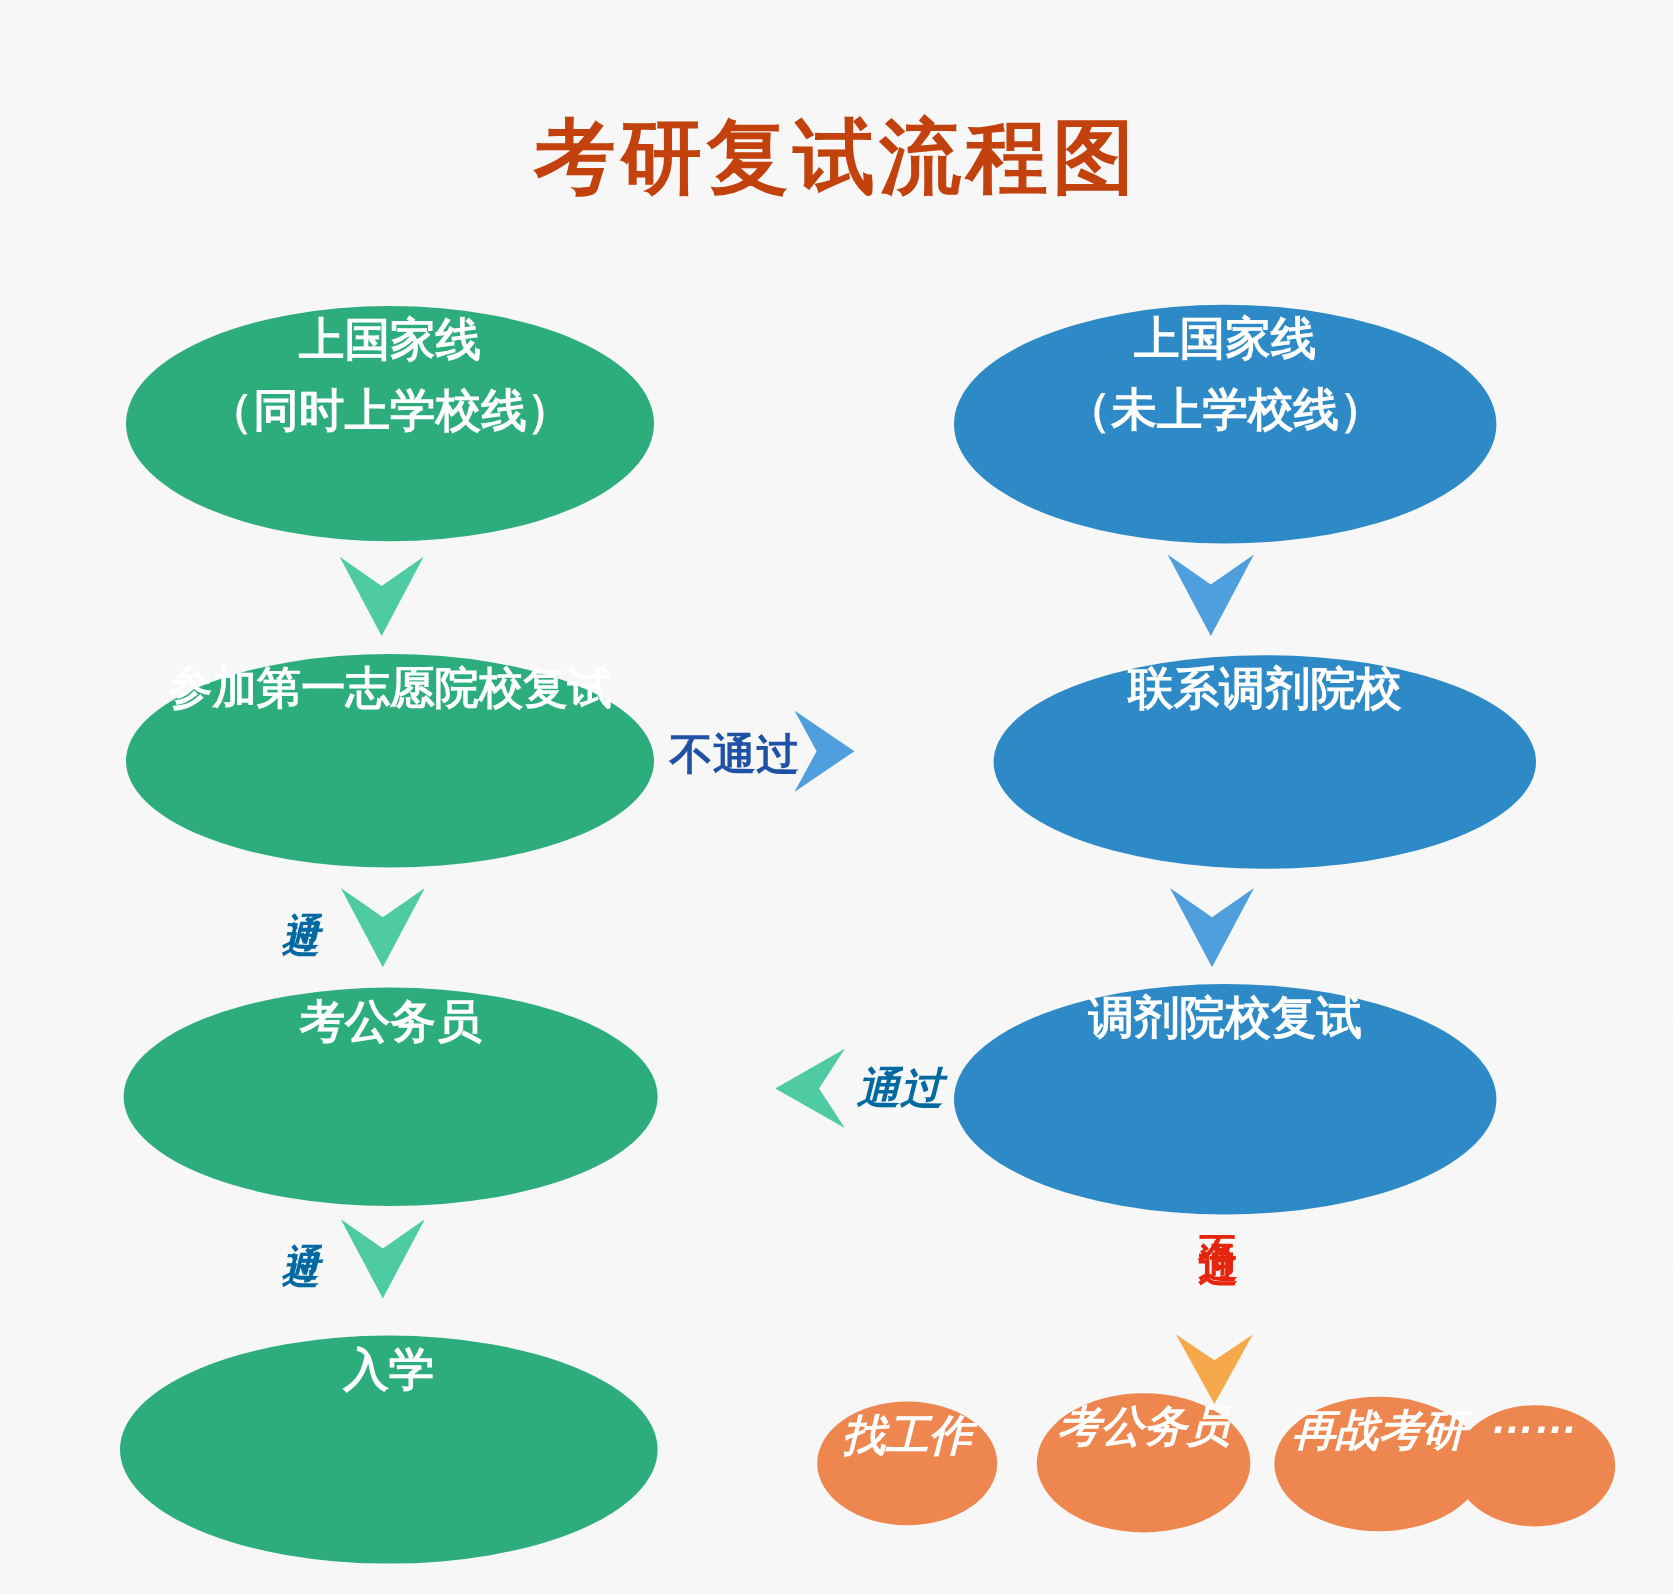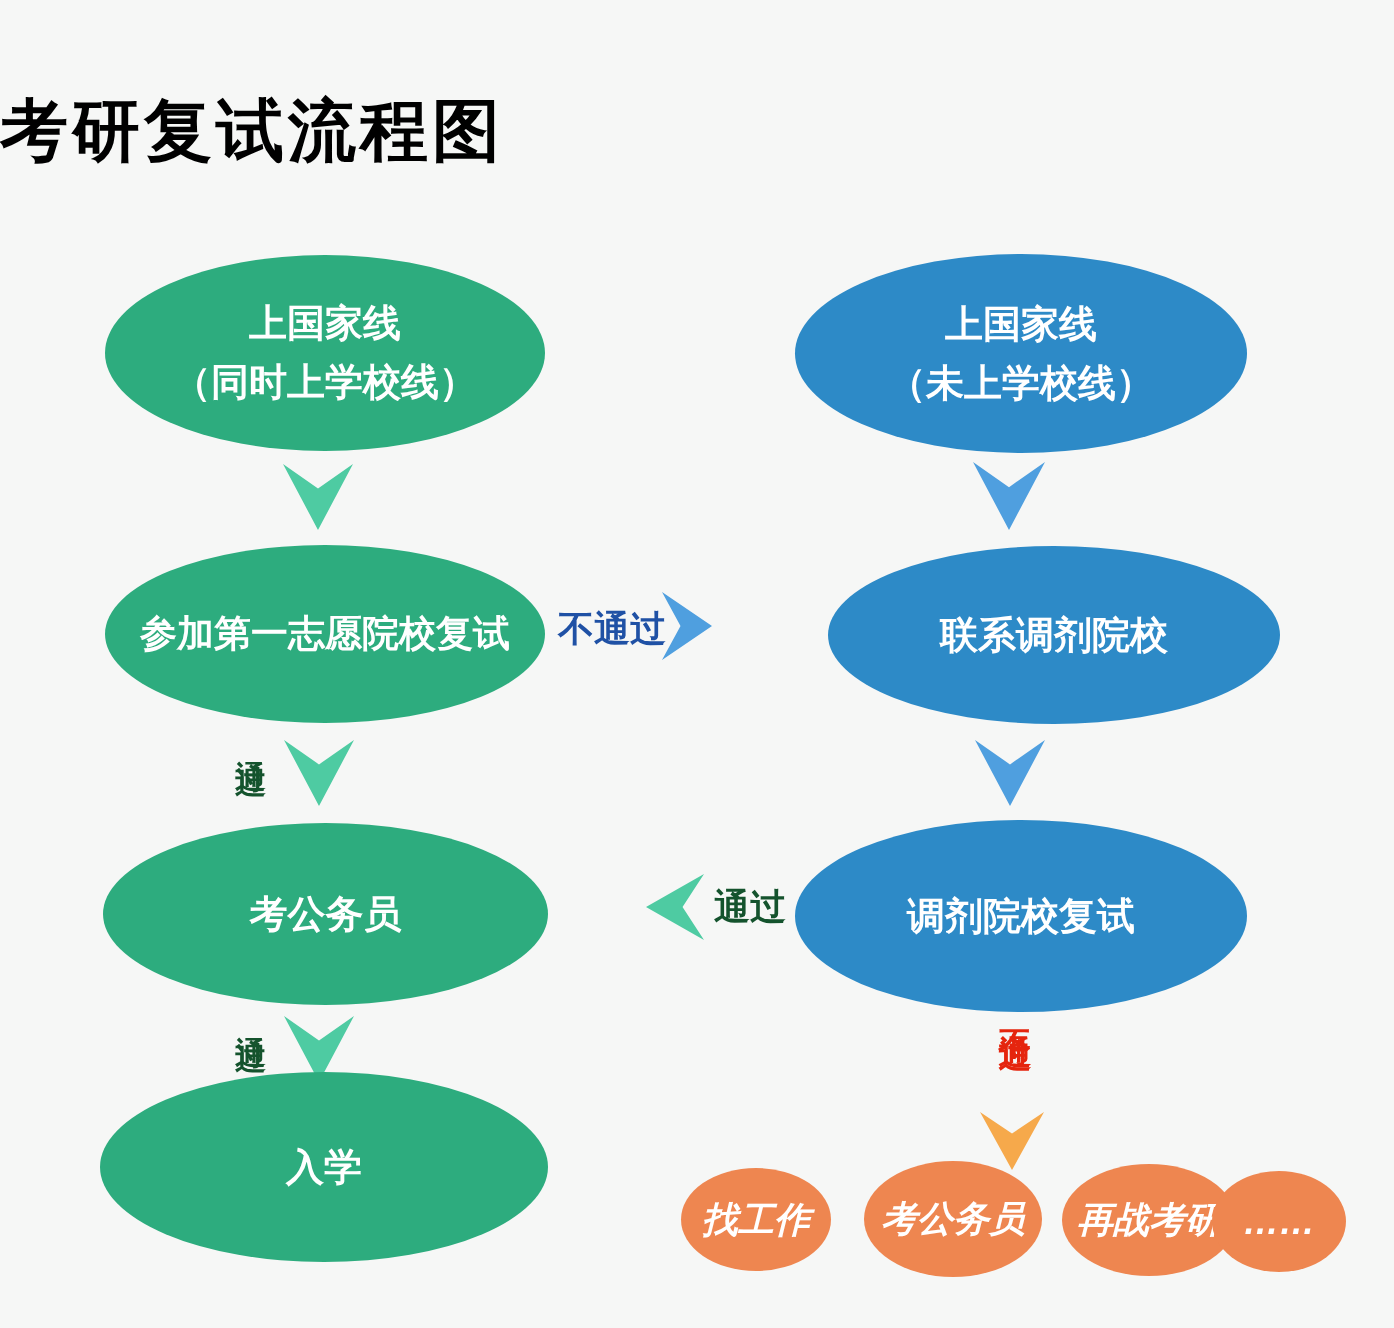--- a/index.html
+++ b/index.html
@@ -12,52 +12,53 @@
     width:1394px;
     height:1328px;
     margin:0 auto;
     background:#f6f7f6;
     overflow:hidden;
   }
   .title{
     position:absolute;
     top:86px;left:0;width:100%;
     margin:0;
+    text-align:center;
     font-size:68px;
     font-weight:bold;
     letter-spacing:4px;
-    color:#000000;
+    color:#c2410c;
   }
   .ellipse{
     position:absolute;
     border-radius:50%;
     display:flex;
     flex-direction:column;
     align-items:center;
-    justify-content:center;
+    justify-content:flex-start;
     text-align:center;
     color:#ffffff;
     font-weight:bold;
     font-size:38px;
     line-height:1.55;
   }
   .green{background:#2dac7e;}
   .blue{background:#2d8ac7;}
   .orange{background:#ee8650;font-size:36px;font-style:italic;}
   .arrow{position:absolute;}
   .arrow svg{display:block;width:100%;height:100%;}
   .fill-green{fill:#4ecba2;}
   .fill-blue{fill:#4f9fdf;}
   .fill-orange{fill:#f6a94b;}
   .lbl{
     position:absolute;
     font-weight:bold;
     white-space:nowrap;
   }
-  .lbl-green{color:#14532d;font-size:36px;}
+  .lbl-green{color:#0369a1;font-size:36px;font-style:italic;}
   .lbl-blue{color:#1f51a5;font-size:36px;}
   .lbl-red{color:#e5250e;font-size:33px;}
   .vert{
     writing-mode:vertical-rl;
     text-orientation:upright;
     letter-spacing:6px;
     font-size:31px;
   }
   .vert-red{
     writing-mode:vertical-rl;
@@ -99,21 +100,21 @@
     <div>考公务员</div>
   </div>
 
   <div class="lbl lbl-green vert" style="left:229px;top:1011px;">通过</div>
   <div class="arrow" style="left:284px;top:1016px;width:70px;height:66px;">
     <svg viewBox="0 0 100 100" preserveAspectRatio="none">
         <polygon class="fill-green" points="0,0 50,37 100,0 50,100"></polygon>
       </svg>
   </div>
 
-  <div class="ellipse green" style="left:100px;top:1072px;width:448px;height:190px;">
+  <div class="ellipse green" style="left:100px;top:1113px;width:448px;height:190px;">
     <div>入学</div>
   </div>
 
   <div class="ellipse blue" style="left:795px;top:254px;width:452px;height:199px;">
     <div>上国家线</div>
     <div>（未上学校线）</div>
   </div>
 
   <div class="arrow" style="left:973px;top:462px;width:72px;height:68px;">
     <svg viewBox="0 0 100 100" preserveAspectRatio="none">

